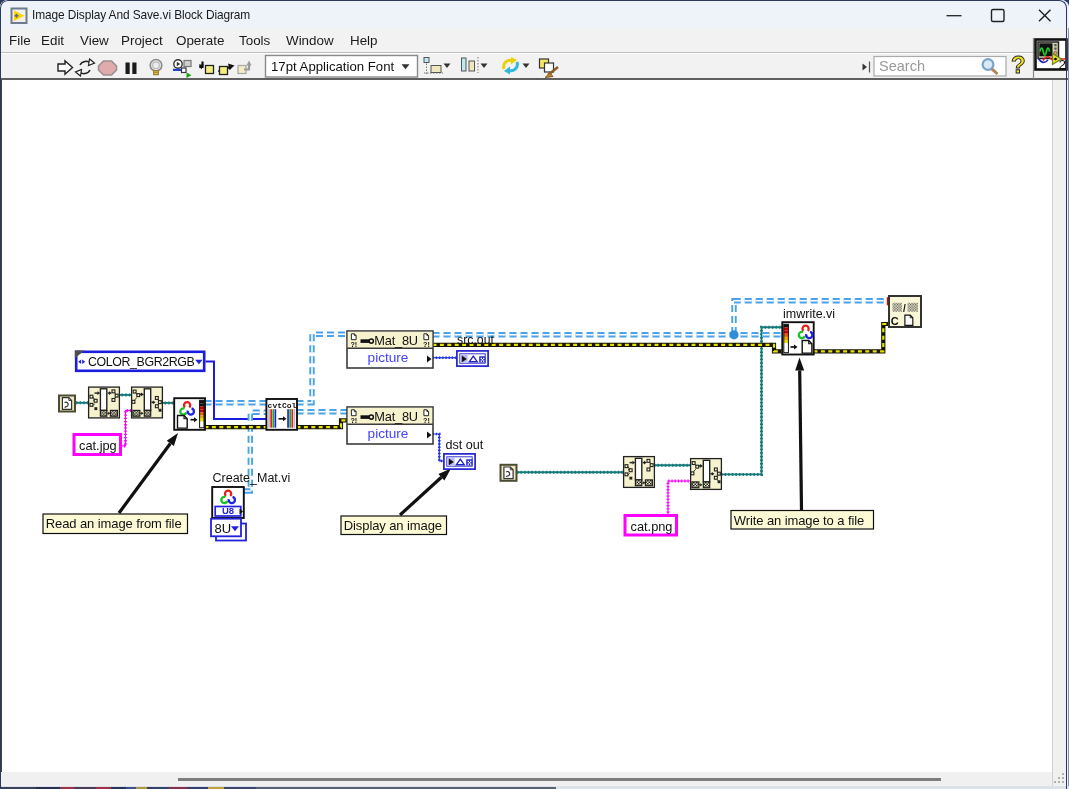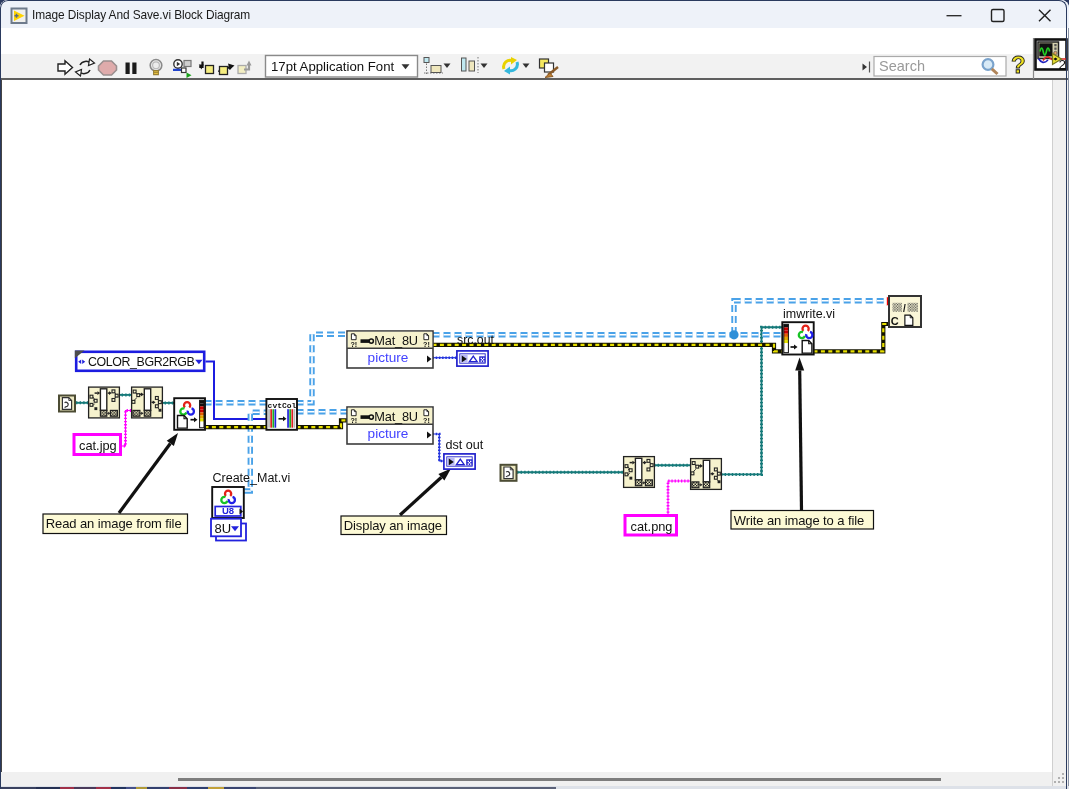--- a/index.html
+++ b/index.html
@@ -16,20 +16,30 @@
 #hthumb { position:absolute; left:178px; top:778px; width:763px; height:3px; background:#7d7d7d; }
 #frame { position:absolute; left:0; top:0; width:1067px; height:789px; border:1px solid #2a3a5e; border-bottom:none; border-radius:8px 8px 0 0; pointer-events:none; z-index:50; }
 #bstrip { position:absolute; left:0; top:786px; width:1069px; height:3px; background:#dde1e8; }
 .bseg { position:absolute; top:787px; height:2px; }
 svg.lay { position:absolute; left:0; top:0; z-index:10; }
 </style></head>
 <body>
 <div id="win">
 <div id="titlebar"></div>
 <div id="title">Image Display And Save.vi Block Diagram</div>
+<div id="menubar">
+ <span class="mi" style="left:9px">File</span>
+ <span class="mi" style="left:41px">Edit</span>
+ <span class="mi" style="left:80px">View</span>
+ <span class="mi" style="left:121px">Project</span>
+ <span class="mi" style="left:176px">Operate</span>
+ <span class="mi" style="left:239px">Tools</span>
+ <span class="mi" style="left:286px">Window</span>
+ <span class="mi" style="left:350px">Help</span>
+</div>
 <div id="toolbar"></div>
 <div id="canvas"></div>
 <div id="vscroll"></div>
 <div id="hscroll"></div>
 <div id="hthumb"></div>
 <div id="bstrip"></div>
 <div class="bseg" style="left:0;width:36px;background:#39415f"></div>
 <div class="bseg" style="left:36px;width:24px;background:#253052"></div>
 <div class="bseg" style="left:60px;width:14px;background:#a03048"></div>
 <div class="bseg" style="left:74px;width:22px;background:#4a3a5a"></div>

